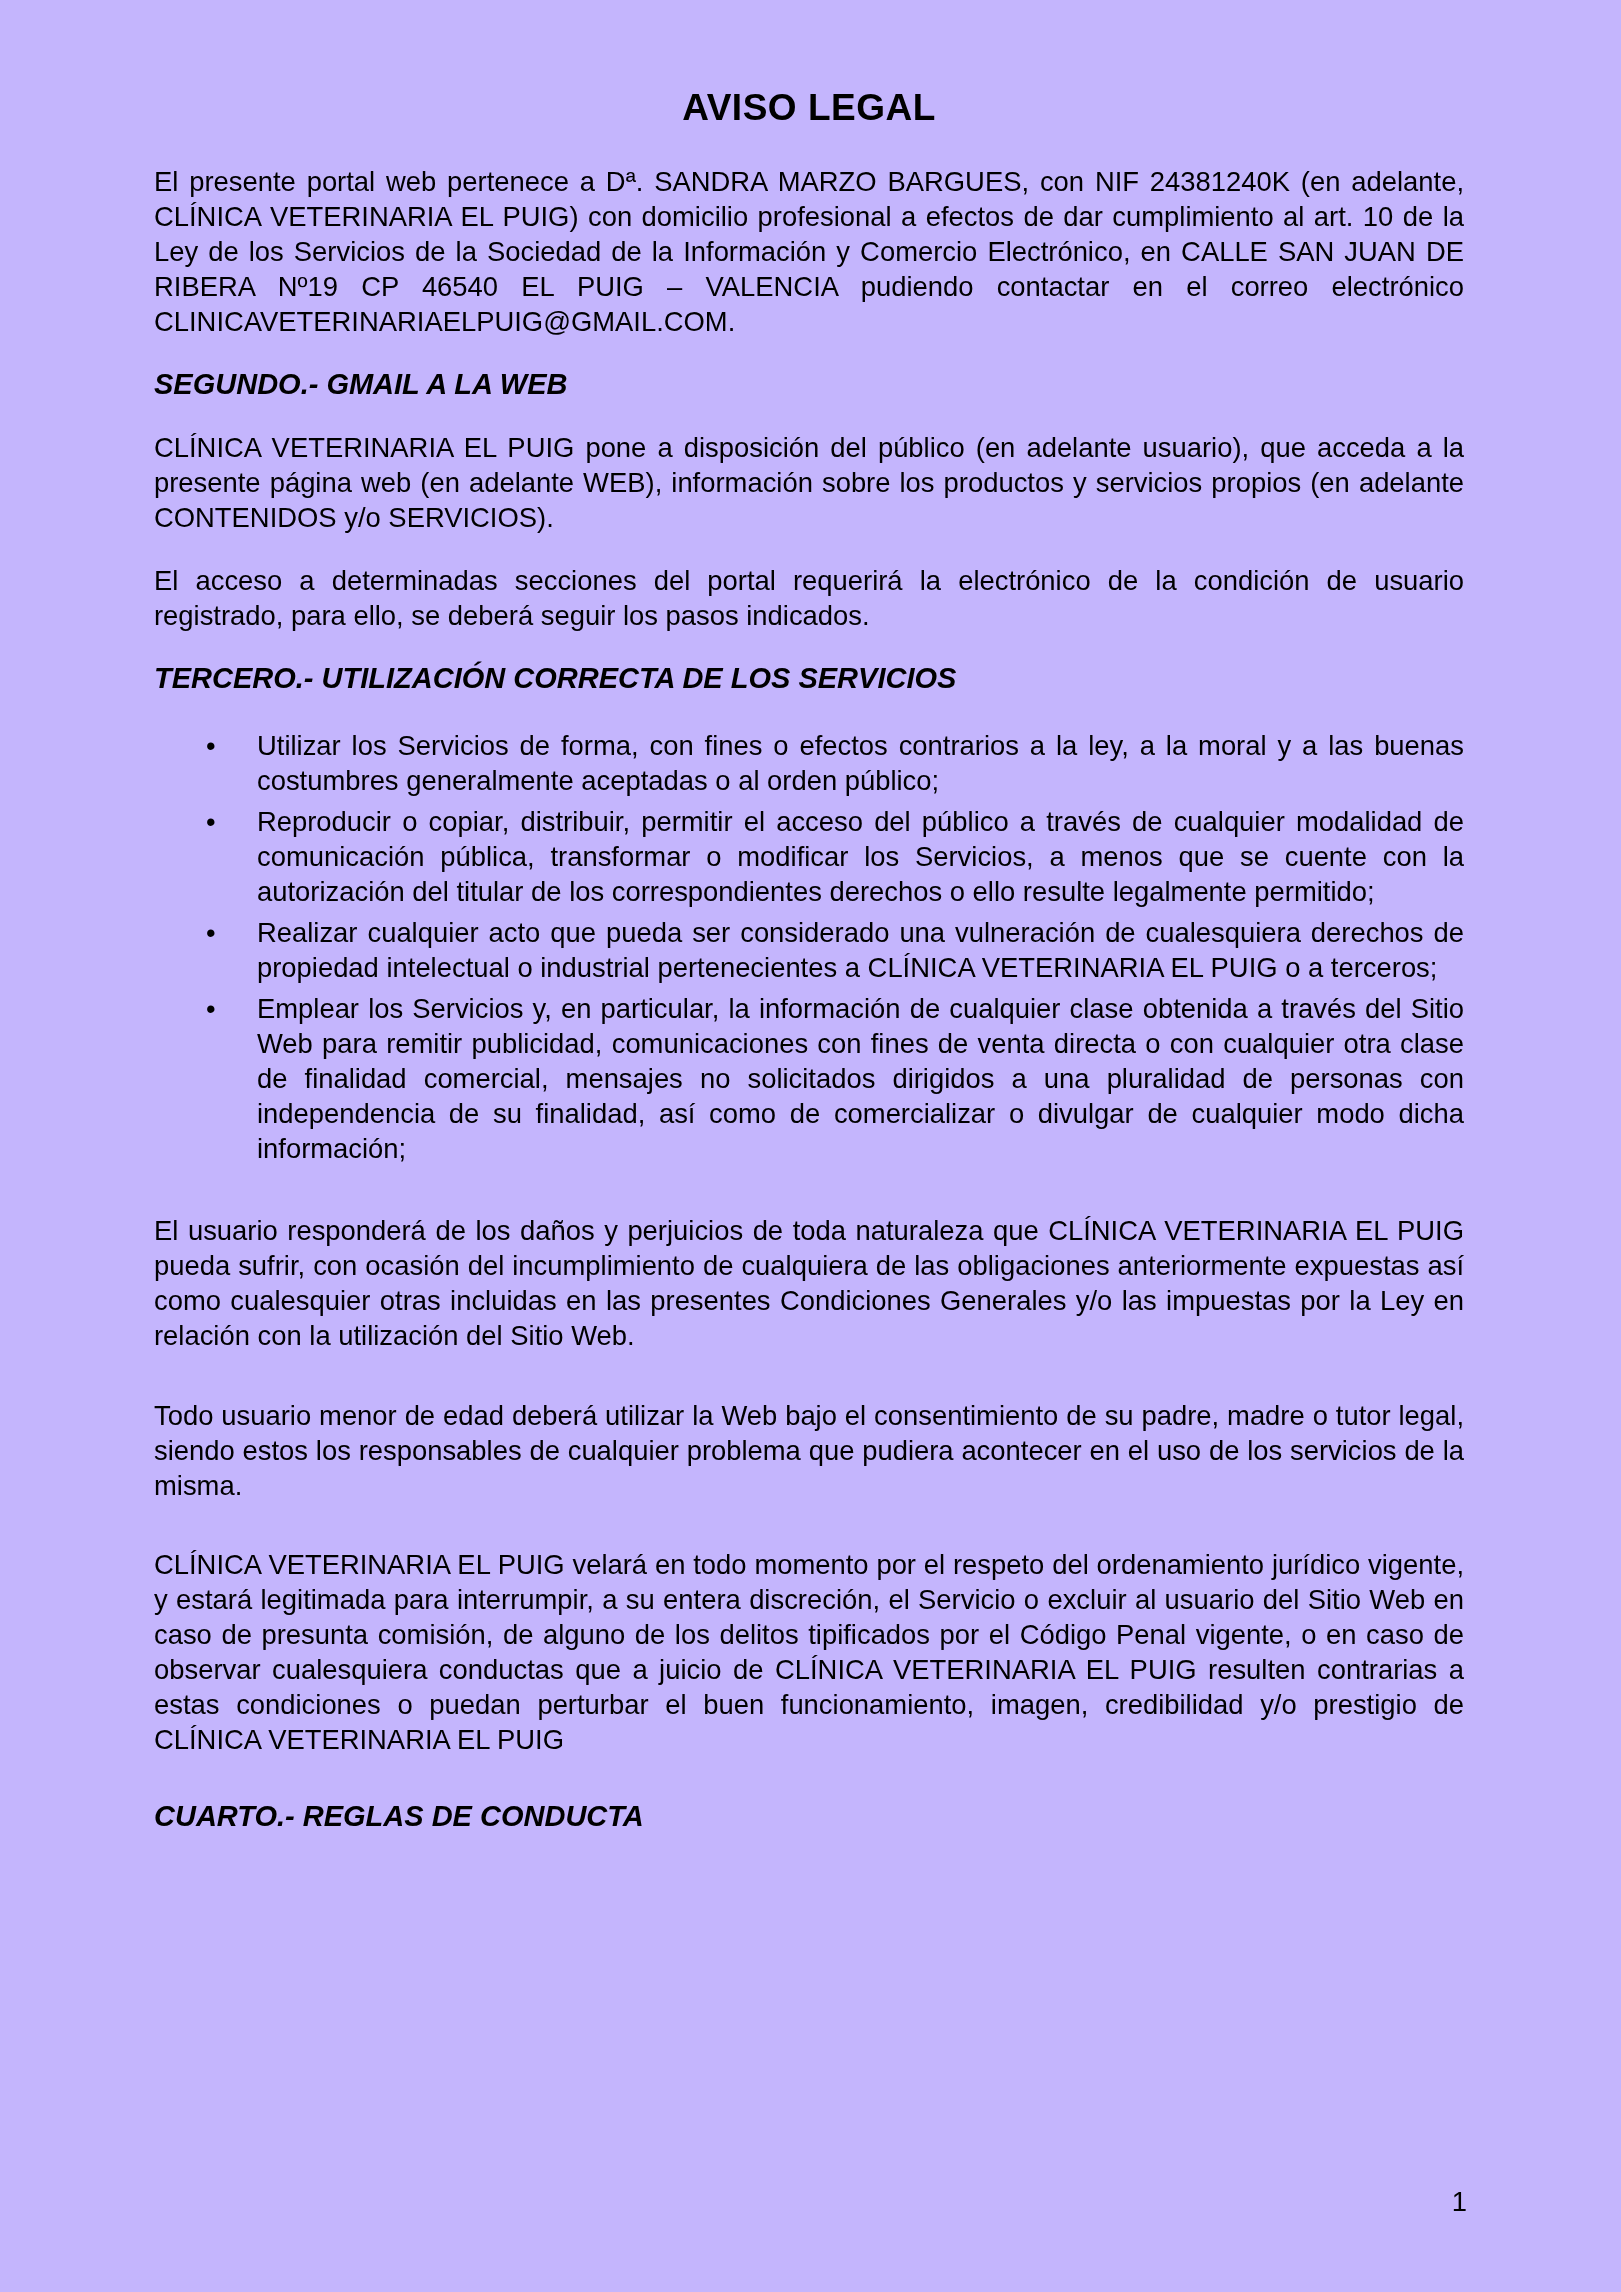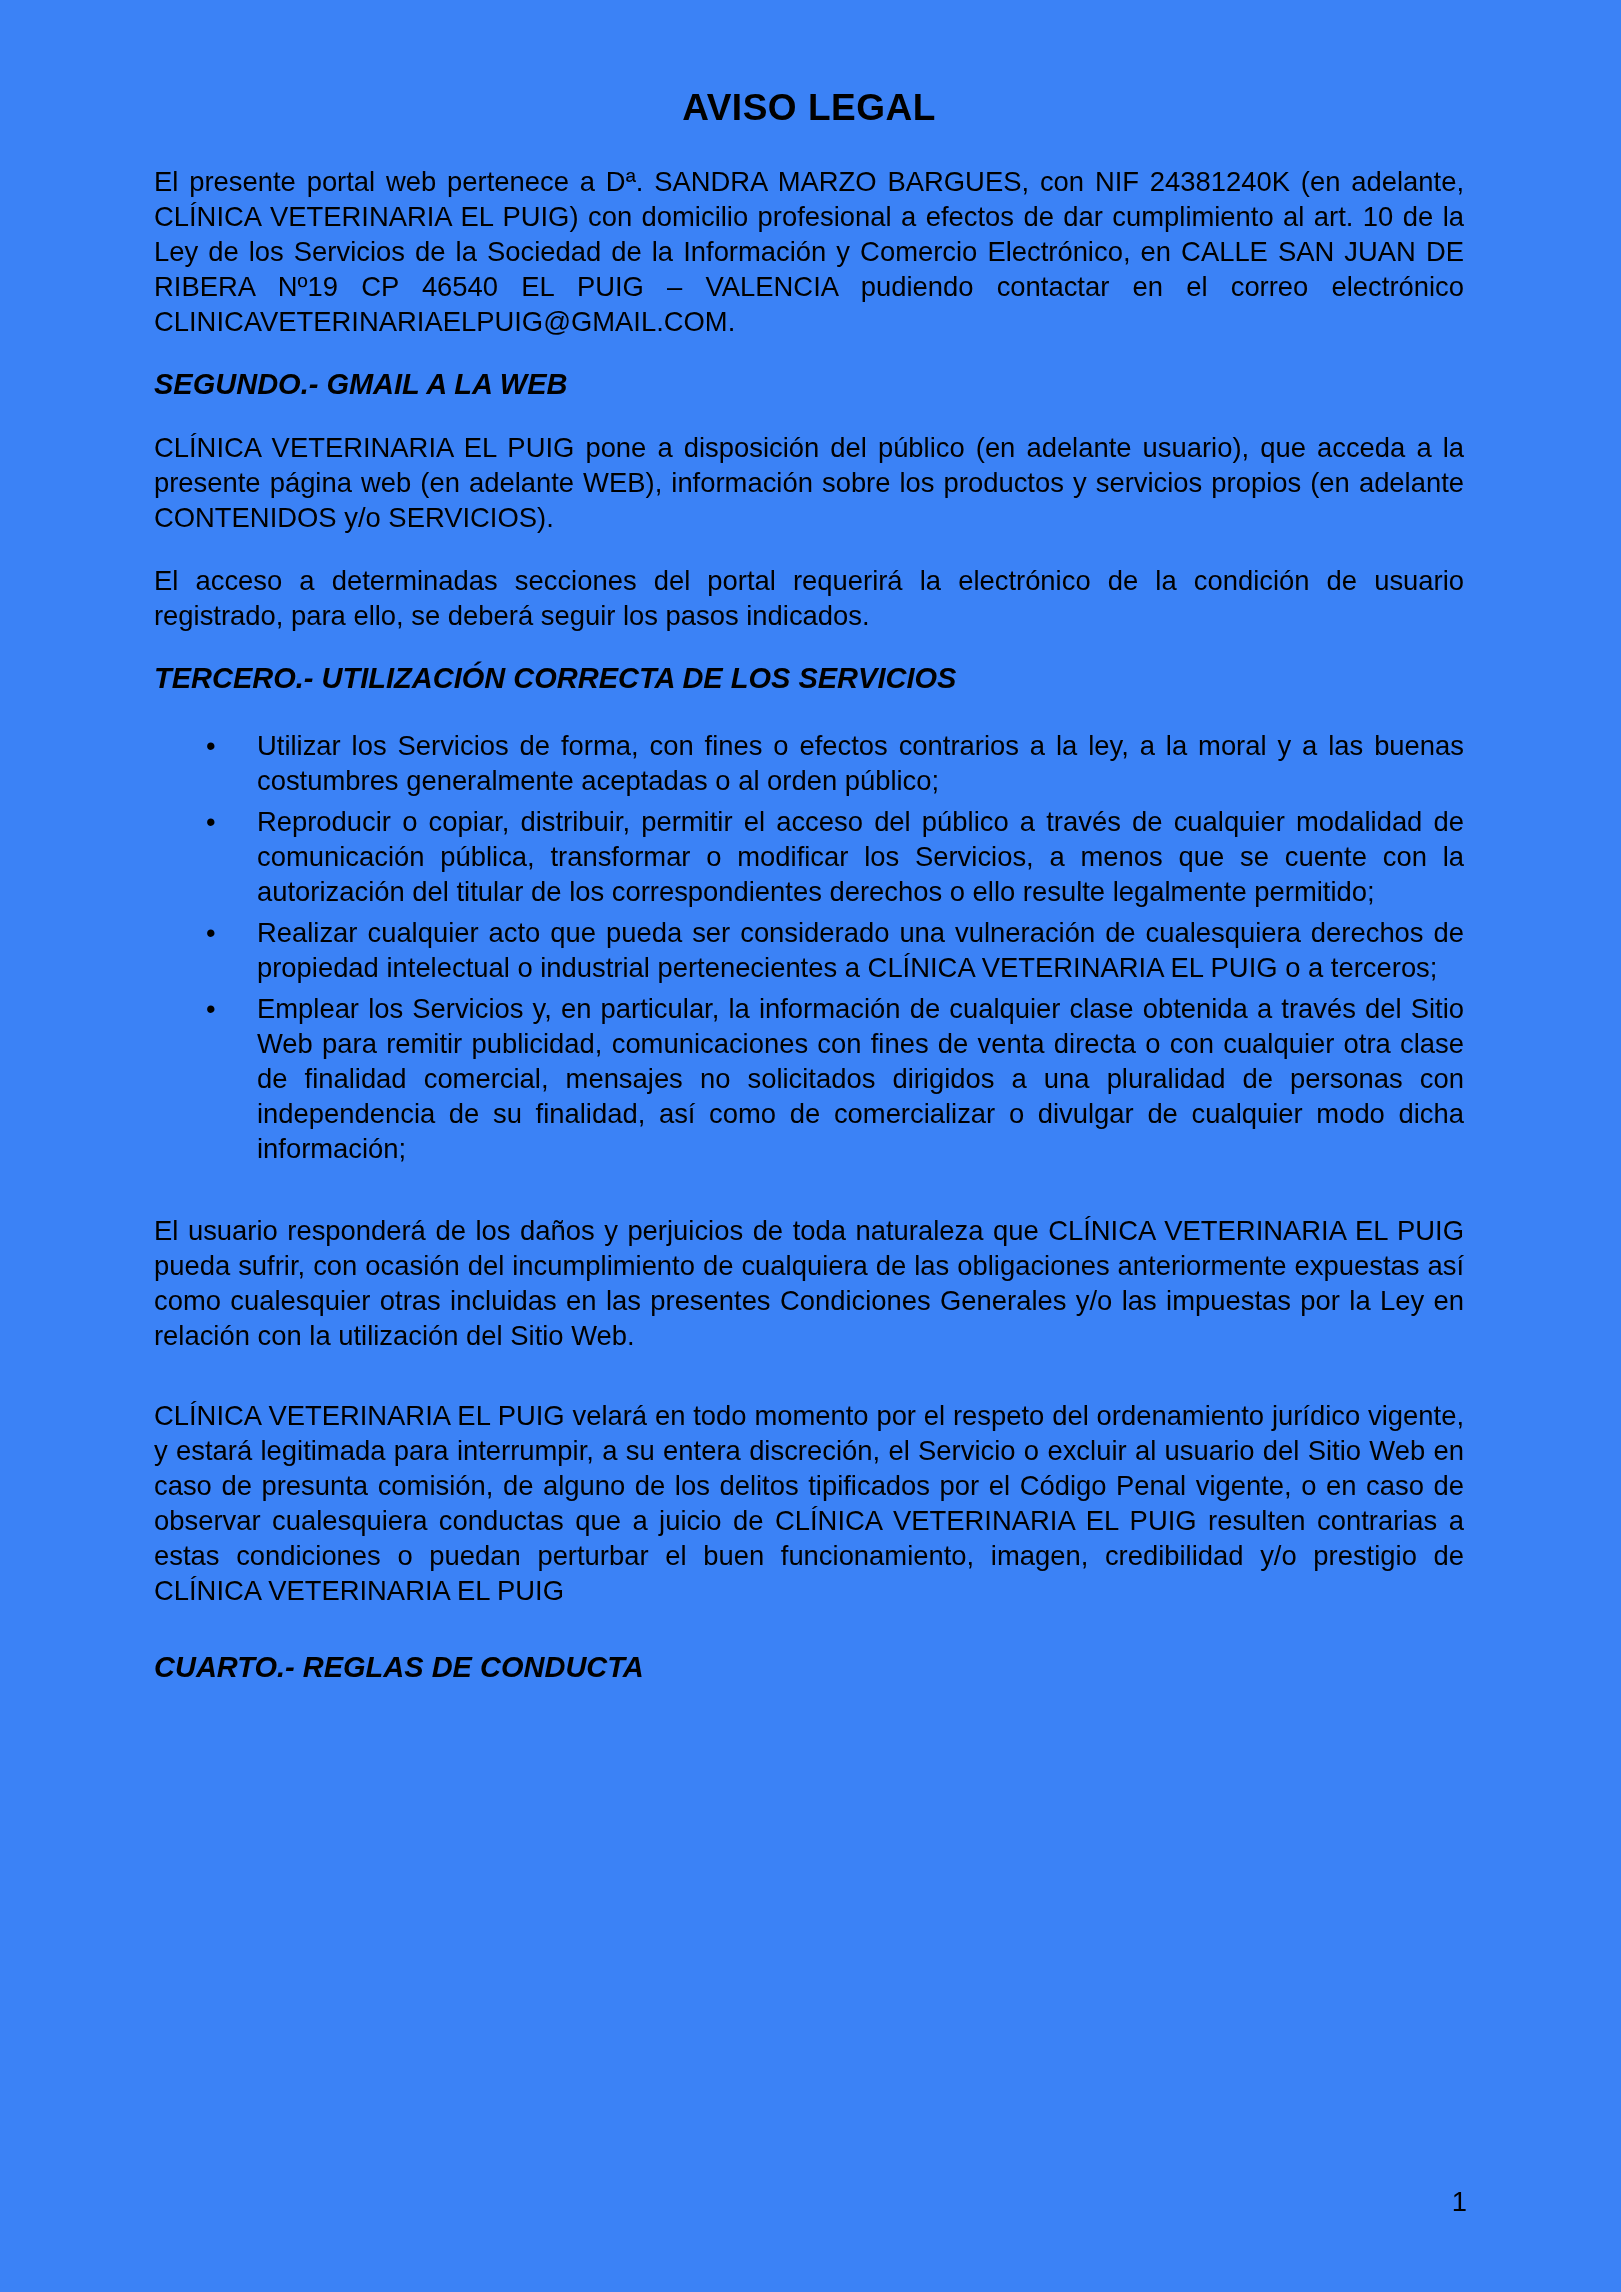--- a/index.html
+++ b/index.html
@@ -11,21 +11,21 @@
     width: 1621px;
     height: 2293px;
     font-family: "Liberation Sans", sans-serif;
     color: #000000;
     overflow: hidden;
   }
   .page {
     position: relative;
     width: 1621px;
     height: 2293px;
-    background: #3b82f6;
+    background: #c4b5fd;
   }
   .content {
     padding: 84px 157px 0 154px;
   }
   .doc-title {
     text-align: center;
     font-weight: bold;
     font-size: 37px;
     line-height: 47px;
     margin: 0 0 33px 0;
@@ -111,20 +111,21 @@
         <span class="bullet">•</span>
         <span class="bullet-text">Realizar cualquier acto que pueda ser considerado una vulneración de cualesquiera derechos de propiedad intelectual o industrial pertenecientes a CLÍNICA VETERINARIA EL PUIG o a terceros;</span>
       </li>
       <li class="bullet-item">
         <span class="bullet">•</span>
         <span class="bullet-text">Emplear los Servicios y, en particular, la información de cualquier clase obtenida a través del Sitio Web para remitir publicidad, comunicaciones con fines de venta directa o con cualquier otra clase de finalidad comercial, mensajes no solicitados dirigidos a una pluralidad de personas con independencia de su finalidad, así como de comercializar o divulgar de cualquier modo dicha información;</span>
       </li>
     </ul>
 
     <p class="para mb46">El usuario responderá de los daños y perjuicios de toda naturaleza que CLÍNICA VETERINARIA EL PUIG pueda sufrir, con ocasión del incumplimiento de cualquiera de las obligaciones anteriormente expuestas así como cualesquier otras incluidas en las presentes Condiciones Generales y/o las impuestas por la Ley en relación con la utilización del Sitio Web.</p>
+    <p class="para mb45">Todo usuario menor de edad deberá utilizar la Web bajo el consentimiento de su padre, madre o tutor legal, siendo estos los responsables de cualquier problema que pudiera acontecer en el uso de los servicios de la misma.</p>
     <p class="para mb43">CLÍNICA VETERINARIA EL PUIG velará en todo momento por el respeto del ordenamiento jurídico vigente, y estará legitimada para interrumpir, a su entera discreción, el Servicio o excluir al usuario del Sitio Web en caso de presunta comisión, de alguno de los delitos tipificados por el Código Penal vigente, o en caso de observar cualesquiera conductas que a juicio de CLÍNICA VETERINARIA EL PUIG resulten contrarias a estas condiciones  o puedan perturbar el buen funcionamiento, imagen, credibilidad y/o prestigio de CLÍNICA VETERINARIA EL PUIG</p>
 
     <div class="heading mb0">CUARTO.- REGLAS DE CONDUCTA</div>
 
   </div>
 
   <div class="page-number">1</div>
 </div>
 
 

